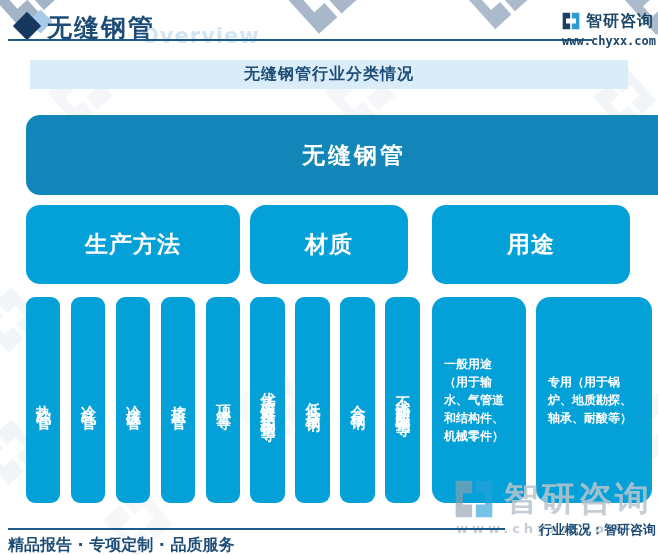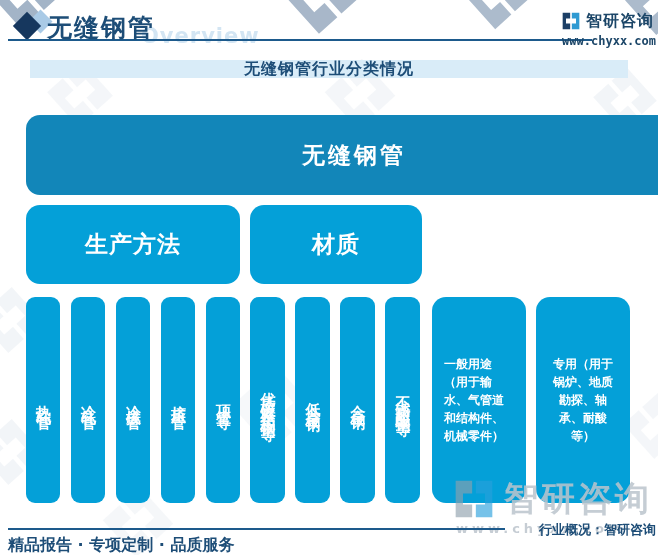--- a/index.html
+++ b/index.html
@@ -15,39 +15,39 @@
   .d-front{position:absolute;left:3px;top:7px;width:20px;height:20px;background:#16375e;transform:rotate(45deg);}
   .overview-wm{position:absolute;left:141px;top:24px;font-size:21px;font-weight:bold;color:#d3e5f3;letter-spacing:1px;z-index:0;}
   .page-title{position:absolute;left:47px;top:11px;margin:0;font-size:25px;font-weight:bold;color:#1d4d77;letter-spacing:2px;z-index:1;}
   .brand{position:absolute;right:4px;top:10px;height:22px;display:flex;align-items:center;gap:5px;}
   .brand .logo-glyph{width:20px;height:20px;display:inline-block;}
   .brand-name{font-size:16px;font-weight:bold;color:#1c4668;letter-spacing:1px;}
   .header-rule{position:absolute;left:8px;top:39px;width:584px;height:2px;background:#1d5a8c;}
   .website{position:absolute;right:2px;top:34px;font-size:12px;font-weight:bold;color:#1c4668;
            font-family:"DejaVu Sans Mono","Liberation Mono",monospace;}
   
-  .title-bar{position:absolute;left:30px;top:60px;width:598px;height:18px;background:#d9ecf8;z-index:1;
+  .title-bar{position:absolute;left:30px;top:60px;width:598px;height:29px;background:#d9ecf8;z-index:1;
              display:flex;align-items:center;justify-content:center;}
   .title-bar span{font-size:16px;font-weight:bold;color:#1d4d77;letter-spacing:1px;}
   
   .node{position:absolute;background:#04a0d8;color:#fff;font-weight:bold;z-index:1;
         display:flex;align-items:center;justify-content:center;}
   .root{left:26px;top:115px;width:656px;height:80px;border-radius:14px;background:#1286b9;
         font-size:23px;letter-spacing:3px;}
   .branch{top:205px;height:79px;border-radius:14px;font-size:23px;letter-spacing:1px;}
-  .b1{left:26px;width:214px;} .b2{left:250px;width:172px;} .b3{left:432px;width:198px;}
+  .b1{left:26px;width:214px;} .b2{left:250px;width:158px;border-radius:16px;} .b3{left:432px;width:198px;}
   .leaf{top:297px;height:206px;border-radius:9px;}
   .vtext{writing-mode:vertical-lr;text-orientation:upright;font-size:15px;font-weight:bold;
          letter-spacing:5px;line-height:1;}
   .p1{left:26px;width:34px;} .p2{left:71px;width:34px;} .p3{left:116px;width:34px;}
   .p4{left:161px;width:34px;} .p5{left:206px;width:34px;}
   .m1{left:250px;width:35px;} .m2{left:295px;width:35px;} .m3{left:340px;width:35px;} .m4{left:385px;width:35px;}
   .wide{border-radius:14px;padding:6px 12px;box-sizing:border-box;font-size:12px;line-height:1.5;
         text-align:left;}
-  .u1{left:432px;width:94px;} .u2{left:536px;width:94px;text-align:center;}
+  .u1{left:432px;width:94px;} .u2{left:536px;width:116px;}
   
   .footer-rule{position:absolute;left:8px;top:528px;width:497px;height:2px;background:#1d5a8c;z-index:3;}
   .services{position:absolute;left:8px;top:535px;font-size:16px;font-weight:bold;color:#1d4d77;z-index:3;}
   .source{position:absolute;right:2px;top:521px;font-size:13px;font-weight:bold;color:#1d4d77;z-index:3;}
   
   .big-wm{position:absolute;left:452px;top:476px;z-index:2;display:flex;align-items:center;gap:8px;opacity:.85;}
   .big-wm .logo-glyph{width:44px;height:44px;opacity:.75;}
   .big-wm-text{font-size:34px;font-weight:bold;color:#bcc5cd;letter-spacing:3px;white-space:nowrap;}
   .big-wm-site{position:absolute;left:456px;top:521px;font-size:13px;font-weight:bold;color:#c6cdd4;
                letter-spacing:4px;z-index:1;white-space:nowrap;}
@@ -149,20 +149,21 @@
   </div>
 
   <div class="title-bar">
     <span>无缝钢管行业分类情况</span>
   </div>
 
   <div class="node root">无缝钢管</div>
 
   <div class="node branch b1">生产方法</div>
   <div class="node branch b2">材质</div>
+  <div class="node branch b3">用途</div>
 
   <div class="node leaf p1">
     <span class="vtext">热轧管</span>
     </div>
   <div class="node leaf p2">
     <span class="vtext">冷轧管</span>
     </div>
   <div class="node leaf p3">
     <span class="vtext">冷拔管</span>
     </div>

